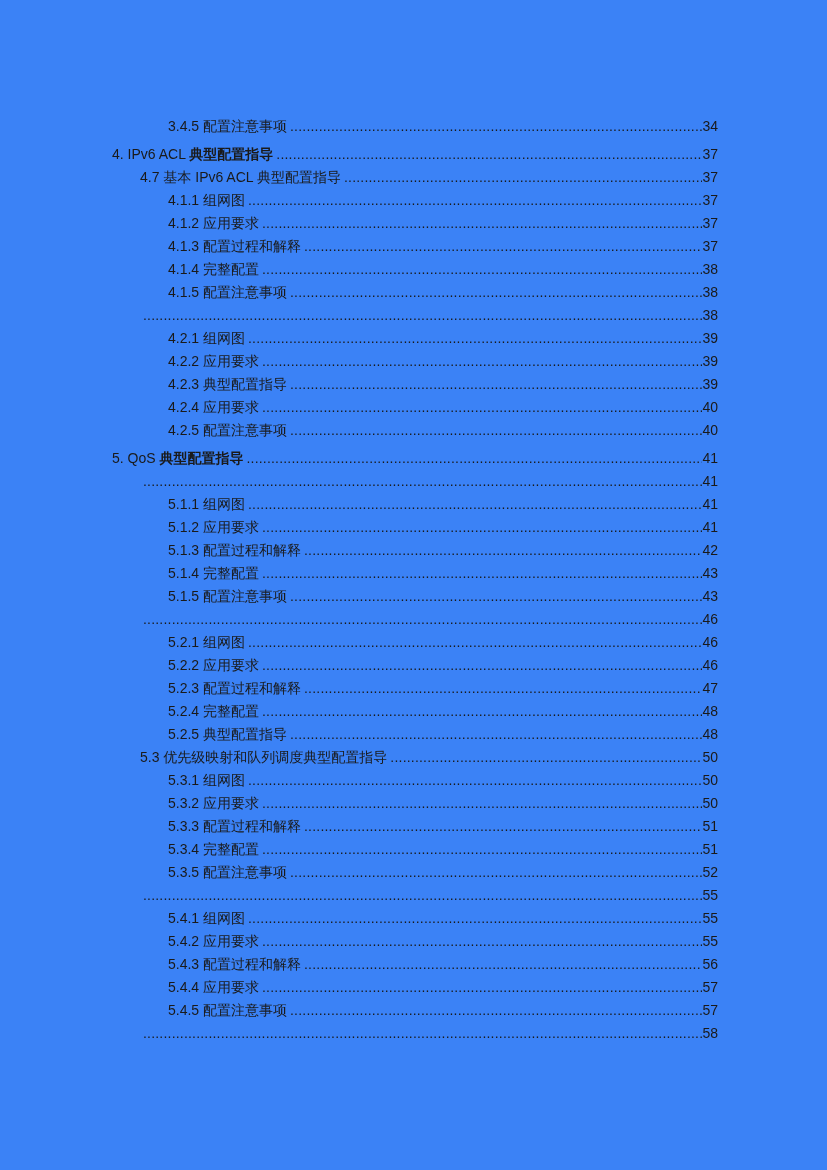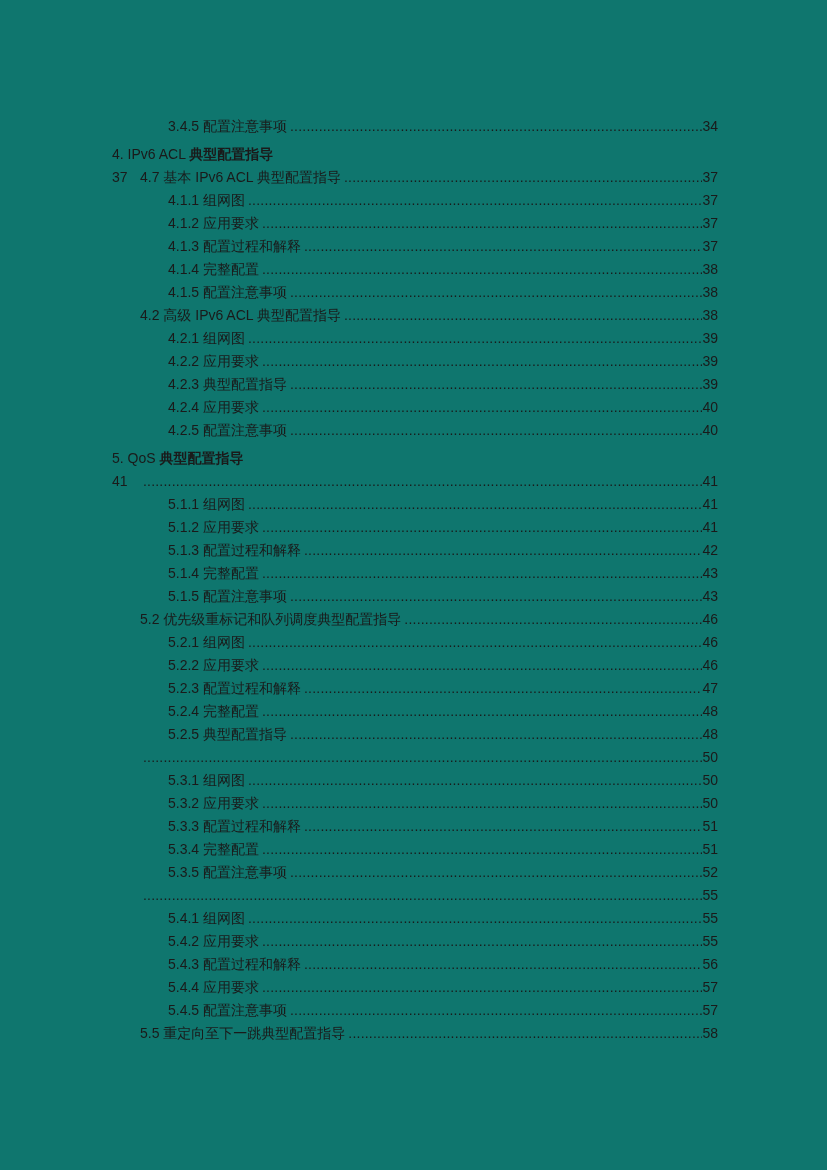--- a/index.html
+++ b/index.html
@@ -4,40 +4,40 @@
 <style>
   html, body {
     margin: 0;
     padding: 0;
     background: #ffffff;
   }
   .page {
     position: relative;
     width: 827px;
     height: 1170px;
-    background: #0f766e;
+    background: #3b82f6;
     overflow: hidden;
     font-family: "Liberation Sans", sans-serif;
     color: #1a1a1a;
   }
   .toc {
     position: absolute;
     left: 112px;
     top: 115px;
     width: 606px;
     font-size: 14px;
   }
   .toc-row {
     display: flex;
     align-items: baseline;
     height: 23px;
     line-height: 23px;
     cursor: pointer;
   }
-  .toc-row.level-1 { margin-top: 5px; flex-direction: column; }
+  .toc-row.level-1 { margin-top: 5px; }
   .toc-row.level-2 { padding-left: 28px; }
   .toc-row.level-3 { padding-left: 56px; }
   .toc-label {
     flex: 0 0 auto;
     white-space: pre;
   }
   .toc-label .bold-part {
     font-weight: bold;
   }
   .toc-leader {
@@ -92,21 +92,20 @@
         <span class="toc-label"><span>4.1.4 完整配置</span></span>
         <span class="toc-leader">............................................................................................................................................................................................................................................................................................................</span>
         <span class="toc-page">38</span>
       </div>
       <div class="toc-row level-3">
         <span class="toc-label"><span>4.1.5 配置注意事项</span></span>
         <span class="toc-leader">............................................................................................................................................................................................................................................................................................................</span>
         <span class="toc-page">38</span>
       </div>
       <div class="toc-row level-2">
-        <span class="toc-label"><span>4.2 高级 IPv6 ACL 典型配置指导</span></span>
         <span class="toc-leader">............................................................................................................................................................................................................................................................................................................</span>
         <span class="toc-page">38</span>
       </div>
       <div class="toc-row level-3">
         <span class="toc-label"><span>4.2.1 组网图</span></span>
         <span class="toc-leader">............................................................................................................................................................................................................................................................................................................</span>
         <span class="toc-page">39</span>
       </div>
       <div class="toc-row level-3">
         <span class="toc-label"><span>4.2.2 应用要求</span></span>
@@ -156,21 +155,20 @@
         <span class="toc-label"><span>5.1.4 完整配置</span></span>
         <span class="toc-leader">............................................................................................................................................................................................................................................................................................................</span>
         <span class="toc-page">43</span>
       </div>
       <div class="toc-row level-3">
         <span class="toc-label"><span>5.1.5 配置注意事项</span></span>
         <span class="toc-leader">............................................................................................................................................................................................................................................................................................................</span>
         <span class="toc-page">43</span>
       </div>
       <div class="toc-row level-2">
-        <span class="toc-label"><span>5.2 优先级重标记和队列调度典型配置指导</span></span>
         <span class="toc-leader">............................................................................................................................................................................................................................................................................................................</span>
         <span class="toc-page">46</span>
       </div>
       <div class="toc-row level-3">
         <span class="toc-label"><span>5.2.1 组网图</span></span>
         <span class="toc-leader">............................................................................................................................................................................................................................................................................................................</span>
         <span class="toc-page">46</span>
       </div>
       <div class="toc-row level-3">
         <span class="toc-label"><span>5.2.2 应用要求</span></span>
@@ -186,20 +184,21 @@
         <span class="toc-label"><span>5.2.4 完整配置</span></span>
         <span class="toc-leader">............................................................................................................................................................................................................................................................................................................</span>
         <span class="toc-page">48</span>
       </div>
       <div class="toc-row level-3">
         <span class="toc-label"><span>5.2.5 典型配置指导</span></span>
         <span class="toc-leader">............................................................................................................................................................................................................................................................................................................</span>
         <span class="toc-page">48</span>
       </div>
       <div class="toc-row level-2">
+        <span class="toc-label"><span>5.3 优先级映射和队列调度典型配置指导</span></span>
         <span class="toc-leader">............................................................................................................................................................................................................................................................................................................</span>
         <span class="toc-page">50</span>
       </div>
       <div class="toc-row level-3">
         <span class="toc-label"><span>5.3.1 组网图</span></span>
         <span class="toc-leader">............................................................................................................................................................................................................................................................................................................</span>
         <span class="toc-page">50</span>
       </div>
       <div class="toc-row level-3">
         <span class="toc-label"><span>5.3.2 应用要求</span></span>
@@ -244,18 +243,17 @@
         <span class="toc-label"><span>5.4.4 应用要求</span></span>
         <span class="toc-leader">............................................................................................................................................................................................................................................................................................................</span>
         <span class="toc-page">57</span>
       </div>
       <div class="toc-row level-3">
         <span class="toc-label"><span>5.4.5 配置注意事项</span></span>
         <span class="toc-leader">............................................................................................................................................................................................................................................................................................................</span>
         <span class="toc-page">57</span>
       </div>
       <div class="toc-row level-2">
-        <span class="toc-label"><span>5.5 重定向至下一跳典型配置指导</span></span>
         <span class="toc-leader">............................................................................................................................................................................................................................................................................................................</span>
         <span class="toc-page">58</span>
       </div>
     </div>
 </div>
 
 </body></html>

